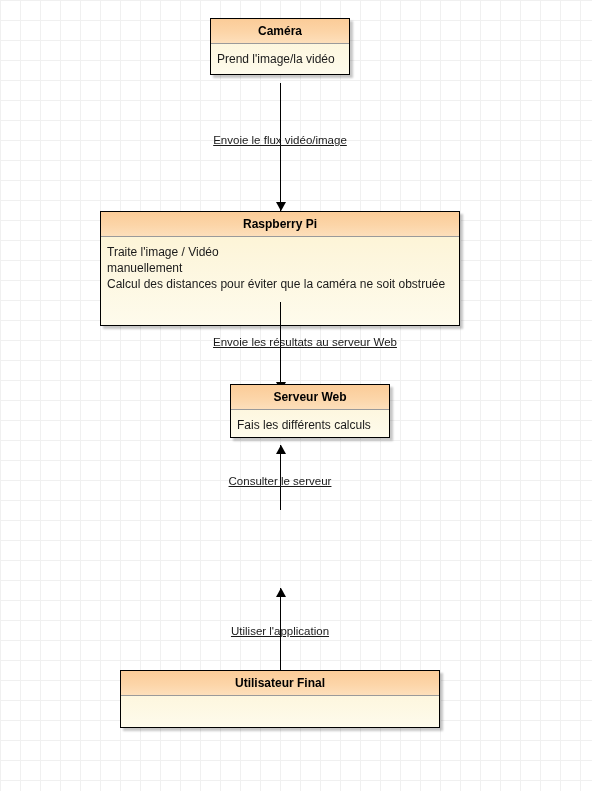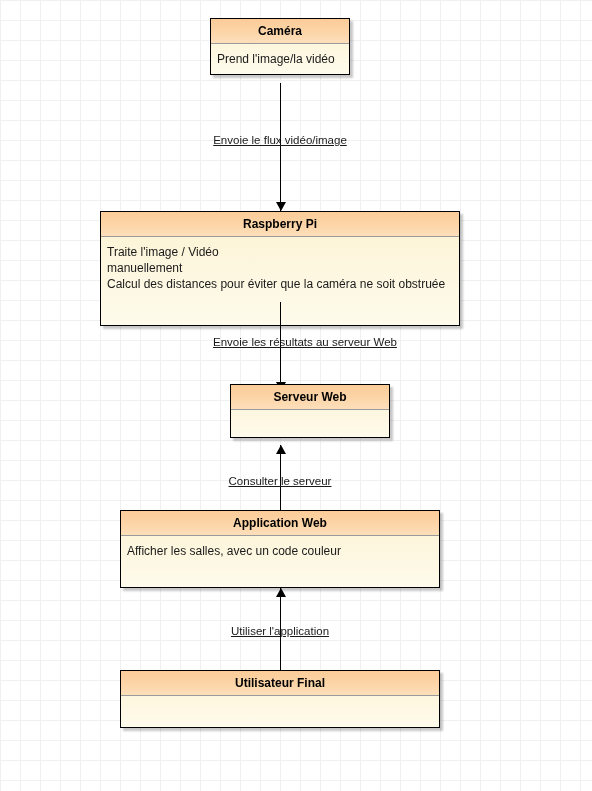--- a/index.html
+++ b/index.html
@@ -130,34 +130,31 @@
   </div>
 
   <div class="edge" style="left:280px; top:302px; height:89px;">
     <div class="edge-line" style="height:89px;"></div>
     <div class="arrow-head arrow-down" style="top:80px;"></div>
   </div>
   <div class="edge-label" style="left:296px; top:336px;margin-left:9px;">Envoie les résultats au serveur Web</div>
 
   <div class="node" style="left:200px; top:384px; width:160px; height:54px;margin-left:30px;">
     <div class="node-header">Serveur Web</div>
+    <div class="node-body">
+      <div class="line">Fais les différents calculs</div>
+    </div>
   </div>
 
   <div class="edge" style="left:280px; top:445px; height:65px;">
     <div class="edge-line" style="height:65px;"></div>
     <div class="arrow-head arrow-up" style="top:0px;"></div>
   </div>
   <div class="edge-label" style="left:280px; top:475px;">Consulter le serveur</div>
 
-  <div class="node" style="left:120px; top:510px; width:320px; height:78px;">
-    <div class="node-header">Application Web</div>
-    <div class="node-body">
-      <div class="line">Afficher les salles, avec un code couleur</div>
-    </div>
-  </div>
 
   <div class="edge" style="left:280px; top:588px; height:82px;">
     <div class="edge-line" style="height:82px;"></div>
     <div class="arrow-head arrow-up" style="top:0px;"></div>
   </div>
   <div class="edge-label" style="left:280px; top:625px;text-align:center;">Utiliser l'application</div>
 
   <div class="node" style="left:120px; top:670px; width:320px; height:58px;">
     <div class="node-header">Utilisateur Final</div>
   </div>

